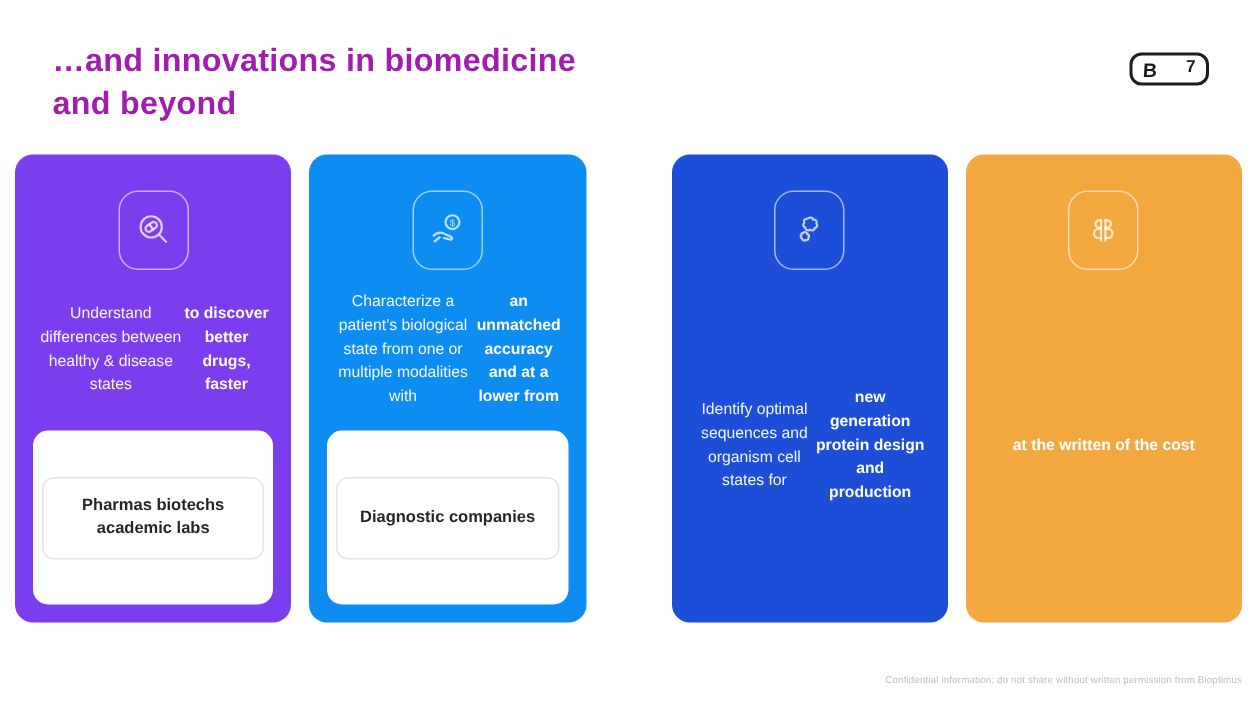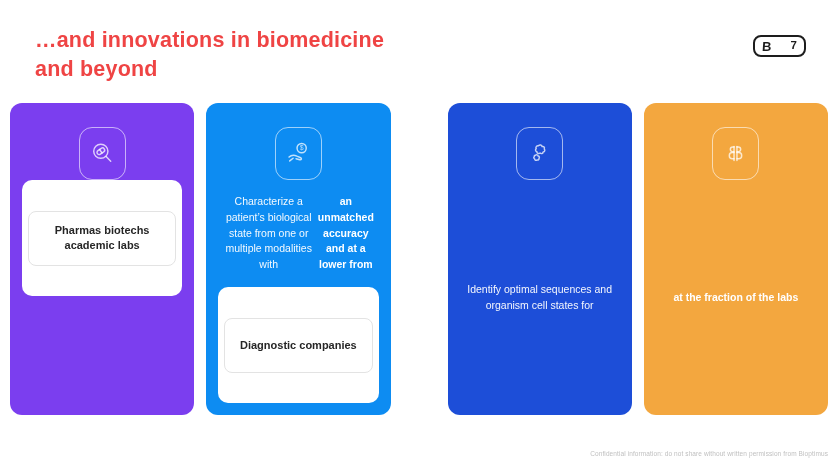--- a/index.html
+++ b/index.html
@@ -8,21 +8,21 @@
     width:840px; height:473px;
     font-family:"Liberation Sans", sans-serif;
     background:#ffffff;
     position:relative;
     overflow:hidden;
   }
   .slide { position:absolute; inset:0; }
 
   .title {
     position:absolute; left:35px; top:26px; margin:0;
-    font-size:21.5px; font-weight:700; color:#ef4444;
+    font-size:21.5px; font-weight:700; color:#a21caf;
     line-height:1.33; letter-spacing:.2px;
   }
 
   .badge {
     position:absolute; top:35px; right:34px;
     width:53px; height:22px;
     border:2px solid #1d1d1d; border-radius:8px;
     display:flex; align-items:center; justify-content:space-between;
     padding:0 7px;
     color:#1d1d1d;
@@ -97,20 +97,24 @@
 
     <section class="card" style="background: rgb(123, 62, 239);">
       <div class="icon-box">
         <svg width="27" height="27" viewBox="0 0 24 24" fill="none" stroke="currentColor" stroke-width="1.3" stroke-linecap="round" stroke-linejoin="round">
           <circle cx="10.5" cy="10" r="6.3"></circle>
           <line x1="15.2" y1="14.7" x2="19.3" y2="18.8"></line>
           <rect x="6.8" y="8.1" width="7.4" height="3.8" rx="1.9" transform="rotate(-35 10.5 10)"></rect>
           <line x1="10.5" y1="8.1" x2="10.5" y2="11.9" transform="rotate(-35 10.5 10)"></line>
         </svg>
       </div>
+      <p class="desc">
+        <span>Understand differences between healthy &amp; disease states </span>
+          <span class="b">to discover better drugs, faster</span>
+      </p>
       <div class="panel">
         <div class="panel-inner">Pharmas biotechs academic labs</div>
       </div>
     </section>
 
     <section class="card" style="background: rgb(13, 140, 242);">
       <div class="icon-box">
         <svg width="27" height="27" viewBox="0 0 24 24" fill="none" stroke="currentColor" stroke-width="1.3" stroke-linecap="round" stroke-linejoin="round">
           <circle cx="14.8" cy="7.2" r="4.1"></circle>
           <text x="14.8" y="9.2" text-anchor="middle" font-size="5.6" fill="currentColor" stroke="none" font-family="Liberation Sans, sans-serif">$</text>
@@ -129,35 +133,36 @@
 
     <section class="card" style="background: #1d4ed8; margin-left: 45px;">
       <div class="icon-box">
         <svg width="27" height="27" viewBox="0 0 24 24" fill="none" stroke="currentColor" stroke-width="1.3" stroke-linecap="round" stroke-linejoin="round">
           <path d="M11 5.2 c1.2-1.3 3-.8 3.3 .6 c1.5-.4 2.6 1 1.9 2.2 c1 .9 .5 2.5-.9 2.6 c-.1 1.4-1.8 2-2.8 1 c-1.2 1-2.9 .2-2.8-1.2 c-1.3-.3-1.7-2-.6-2.8 c-.8-1.2 .3-2.6 1.9-2.4 z"></path>
           <path d="M8.4 13.6 c.9-.9 2.3-.4 2.4 .7 c1.1 0 1.5 1.3 .7 2 c.4 1-.7 1.9-1.7 1.4 c-.8 .8-2.2 .2-2.1-.9 c-1-.3-1.1-1.6-.2-2.1 c-.3-.7 .2-1.3 .9-1.1 z"></path>
         </svg>
       </div>
       <p class="desc">
         <span>Identify optimal sequences and organism cell states for </span>
+          <span class="b">new generation protein design and production</span>
       </p>
     </section>
 
     <section class="card" style="background: rgb(243, 167, 63);">
       <div class="icon-box">
         <svg width="27" height="27" viewBox="0 0 24 24" fill="none" stroke="currentColor" stroke-width="1.3" stroke-linecap="round" stroke-linejoin="round">
           <path d="M10.7 5.8 v12.4"></path>
           <path d="M10.7 6.2 h-1.2 a2.1 2.1 0 0 0 0 4.2 h1.2"></path>
           <path d="M10.7 11.2 h-1.5 a2.7 2.7 0 0 0 0 5.4 h1.5"></path>
           <path d="M13.3 5.8 v12.4"></path>
           <path d="M13.3 6.2 h1.2 a2.1 2.1 0 0 1 0 4.2 h-1.2"></path>
           <path d="M13.3 11.2 h1.5 a2.7 2.7 0 0 1 0 5.4 h-1.5"></path>
         </svg>
       </div>
       <p class="desc">
-          <span class="b">at the fraction of the labs</span>
+          <span class="b">at the written of the cost</span>
       </p>
     </section>
 
   </div>
 
   <div class="footer">Confidential information: do not share without written permission from Bioptimus</div>
 </div>
 
 </body></html>

